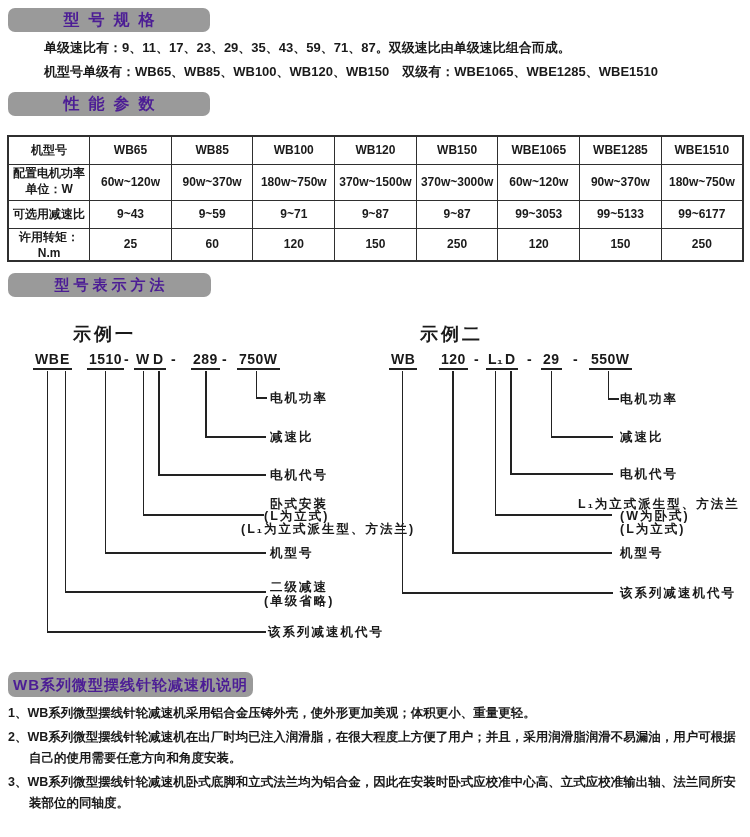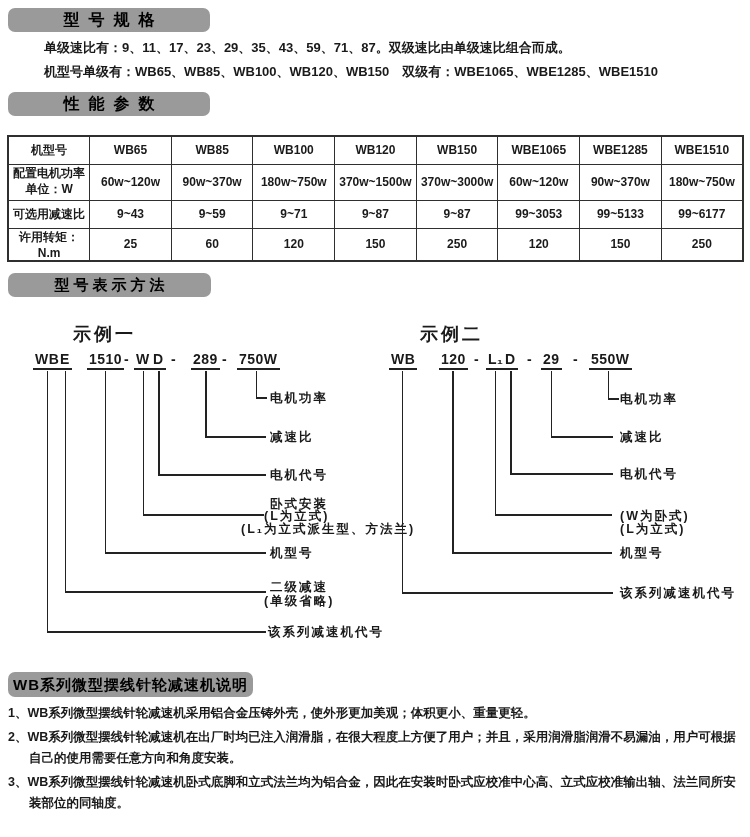--- a/index.html
+++ b/index.html
@@ -2,21 +2,21 @@
 <html><head>
 <meta charset="utf-8">
 <style>
   html,body{margin:0;padding:0;background:#ffffff;}
   .page{
     position:relative;width:750px;height:837px;background:#fff;
     font-family:"Liberation Sans","DejaVu Sans",sans-serif;
     color:#1a1a1a;overflow:hidden;
   }
   .pill{
-    position:absolute;background:#9a9a9a;color:#000000;font-weight:bold;
+    position:absolute;background:#9a9a9a;color:#4c1d95;font-weight:bold;
     text-align:center;border-radius:7px;white-space:nowrap;overflow:hidden;
   }
   .pill1{left:8px;top:8px;width:202px;height:24px;line-height:24px;font-size:16px;letter-spacing:9px;text-indent:9px;}
   .pill2{left:8px;top:92px;width:202px;height:24px;line-height:24px;font-size:16px;letter-spacing:9px;text-indent:9px;}
   .pill3{left:8px;top:273px;width:203px;height:24px;line-height:24px;font-size:15px;letter-spacing:4px;text-indent:4px;}
   .pill4{left:8px;top:672px;width:245px;height:25px;line-height:25px;font-size:15px;letter-spacing:1px;}
   .para{position:absolute;left:8px;font-size:13px;font-weight:bold;white-space:nowrap;margin-left:36px;}
   .para1{top:39px;}
   .para2{top:63px;}
   table.perf{
@@ -172,20 +172,21 @@
     <div class="hline" style="left:607.5px;top:83px;width:11px;"></div>
     <div class="hline" style="left:550.5px;top:121px;width:62px;"></div>
     <div class="hline" style="left:510px;top:158px;width:103px;"></div>
     <div class="hline" style="left:494.5px;top:199px;width:117px;"></div>
     <div class="hline" style="left:452px;top:237px;width:160px;"></div>
     <div class="hline" style="left:401.5px;top:277px;width:211px;"></div>
 
     <div class="lbl" style="left:620px;top:76px;">电机功率</div>
     <div class="lbl" style="left:620px;top:114px;">减速比</div>
     <div class="lbl" style="left:620px;top:151px;">电机代号</div>
+    <div class="lbl" style="left:578px;top:181px;">L₁为立式派生型、方法兰</div>
     <div class="lbl" style="left:620px;top:193px;">(W为卧式)</div>
     <div class="lbl" style="left:620px;top:206px;">(L为立式)</div>
     <div class="lbl" style="left:620px;top:230px;">机型号</div>
     <div class="lbl" style="left:620px;top:270px;">该系列减速机代号</div>
   </div>
 
   <div class="pill pill4">WB系列微型摆线针轮减速机说明</div>
 
   <div class="notes">
     <div class="note">1、WB系列微型摆线针轮减速机采用铝合金压铸外壳，使外形更加美观；体积更小、重量更轻。</div>

